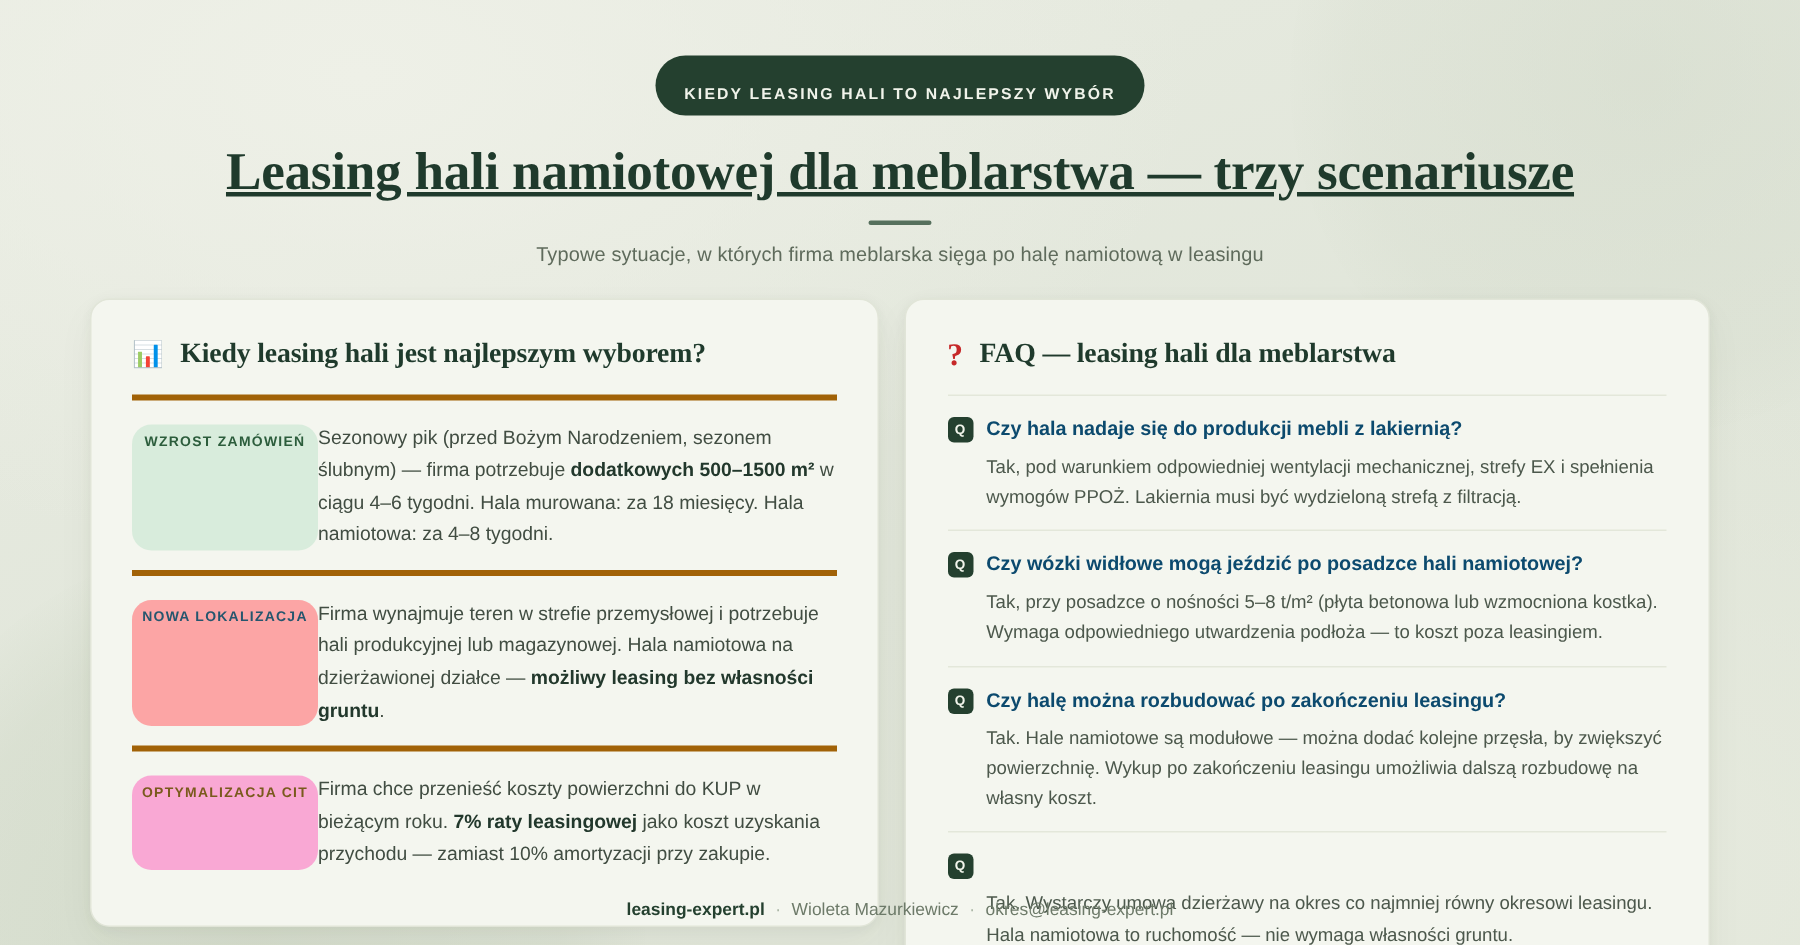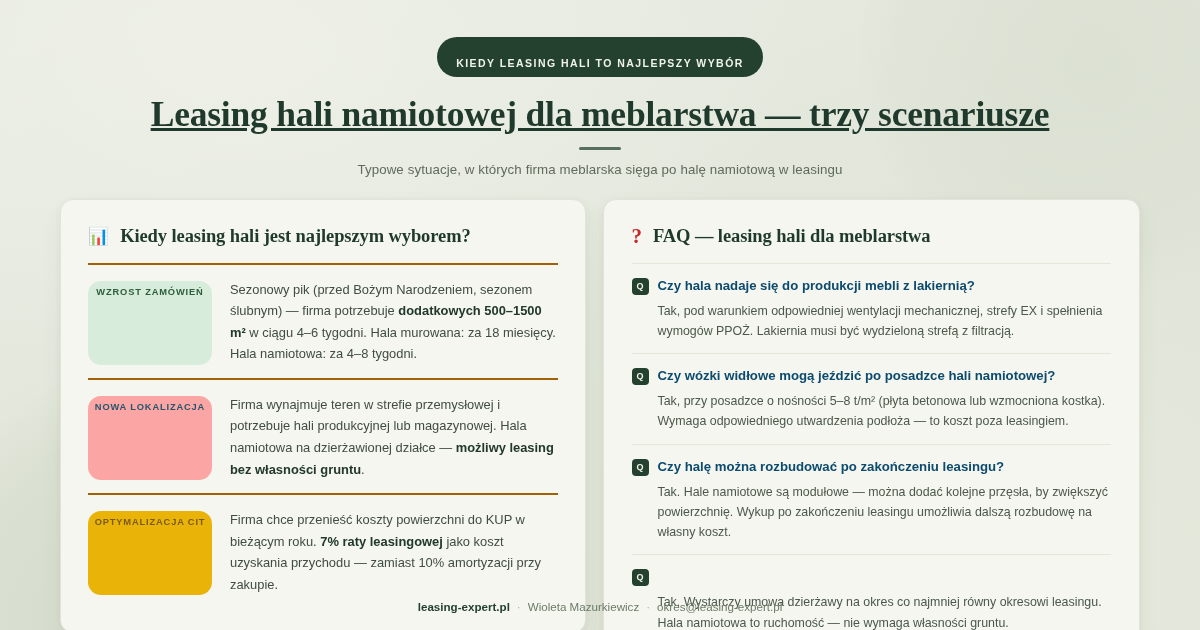--- a/index.html
+++ b/index.html
@@ -138,44 +138,43 @@
     font-family: "Liberation Serif", serif;
     font-size: 18.5px;
     font-weight: bold;
     color: #1f3a2c;
     letter-spacing: -0.1px;
   }
 
   
   .scenario-row {
     display: flex;
-    gap: 18px;
     padding: 14px 0 13px;
-    border-top: 2px solid #a16207;
+    border-top: 4px solid #a16207;
   }
   .scenario-row:first-of-type { border-top: none; padding-top: 4px; }
 
   .badge {
     flex: 0 0 auto;
     width: 124px;
     font-size: 9.3px;
     font-weight: bold;
     letter-spacing: 0.85px;
     text-transform: uppercase;
     text-align: center;
     padding: 6px 4px 6px;
     border-radius: 13px;
     line-height: 1.15;
     margin-top: 2px;
     white-space: nowrap;
     overflow: hidden;
   }
   .badge-green  { background: #d8ecdc; color: #2c5d3c; }
   .badge-blue   { background: #fca5a5; color: #25566e; }
-  .badge-yellow { background: #eab308; color: #7a5a1d; }
+  .badge-yellow { background: #f9a8d4; color: #7a5a1d; }
 
   .scenario-text {
     flex: 1 1 auto;
     font-size: 12.9px;
     line-height: 1.67;
     color: #414d42;
   }
   .scenario-text b { color: #22382c; font-weight: bold; }
 
   

